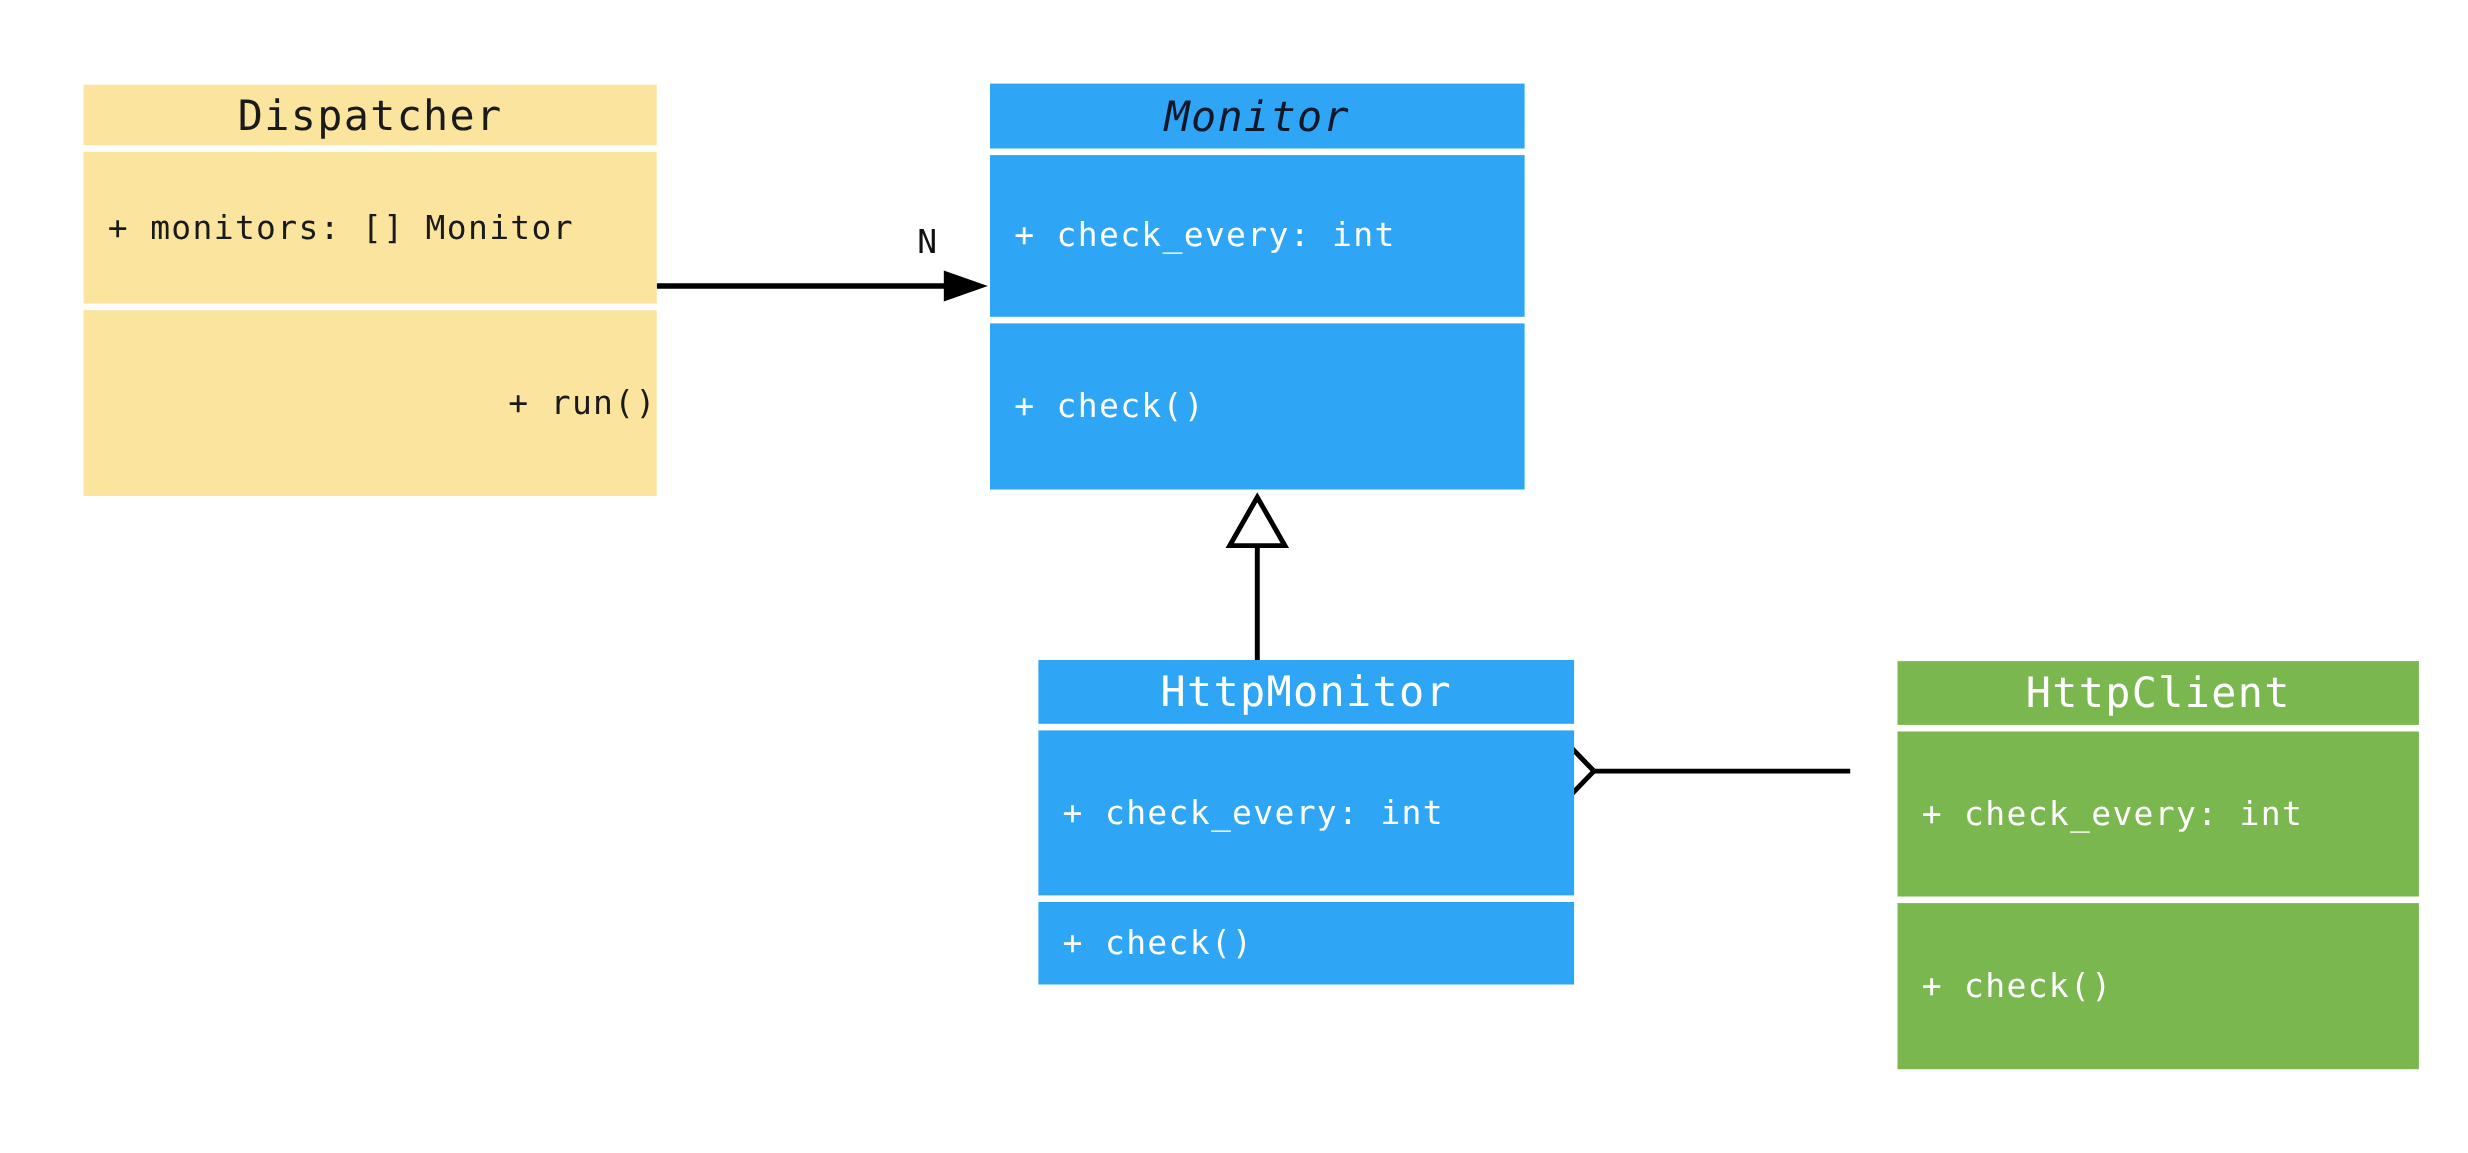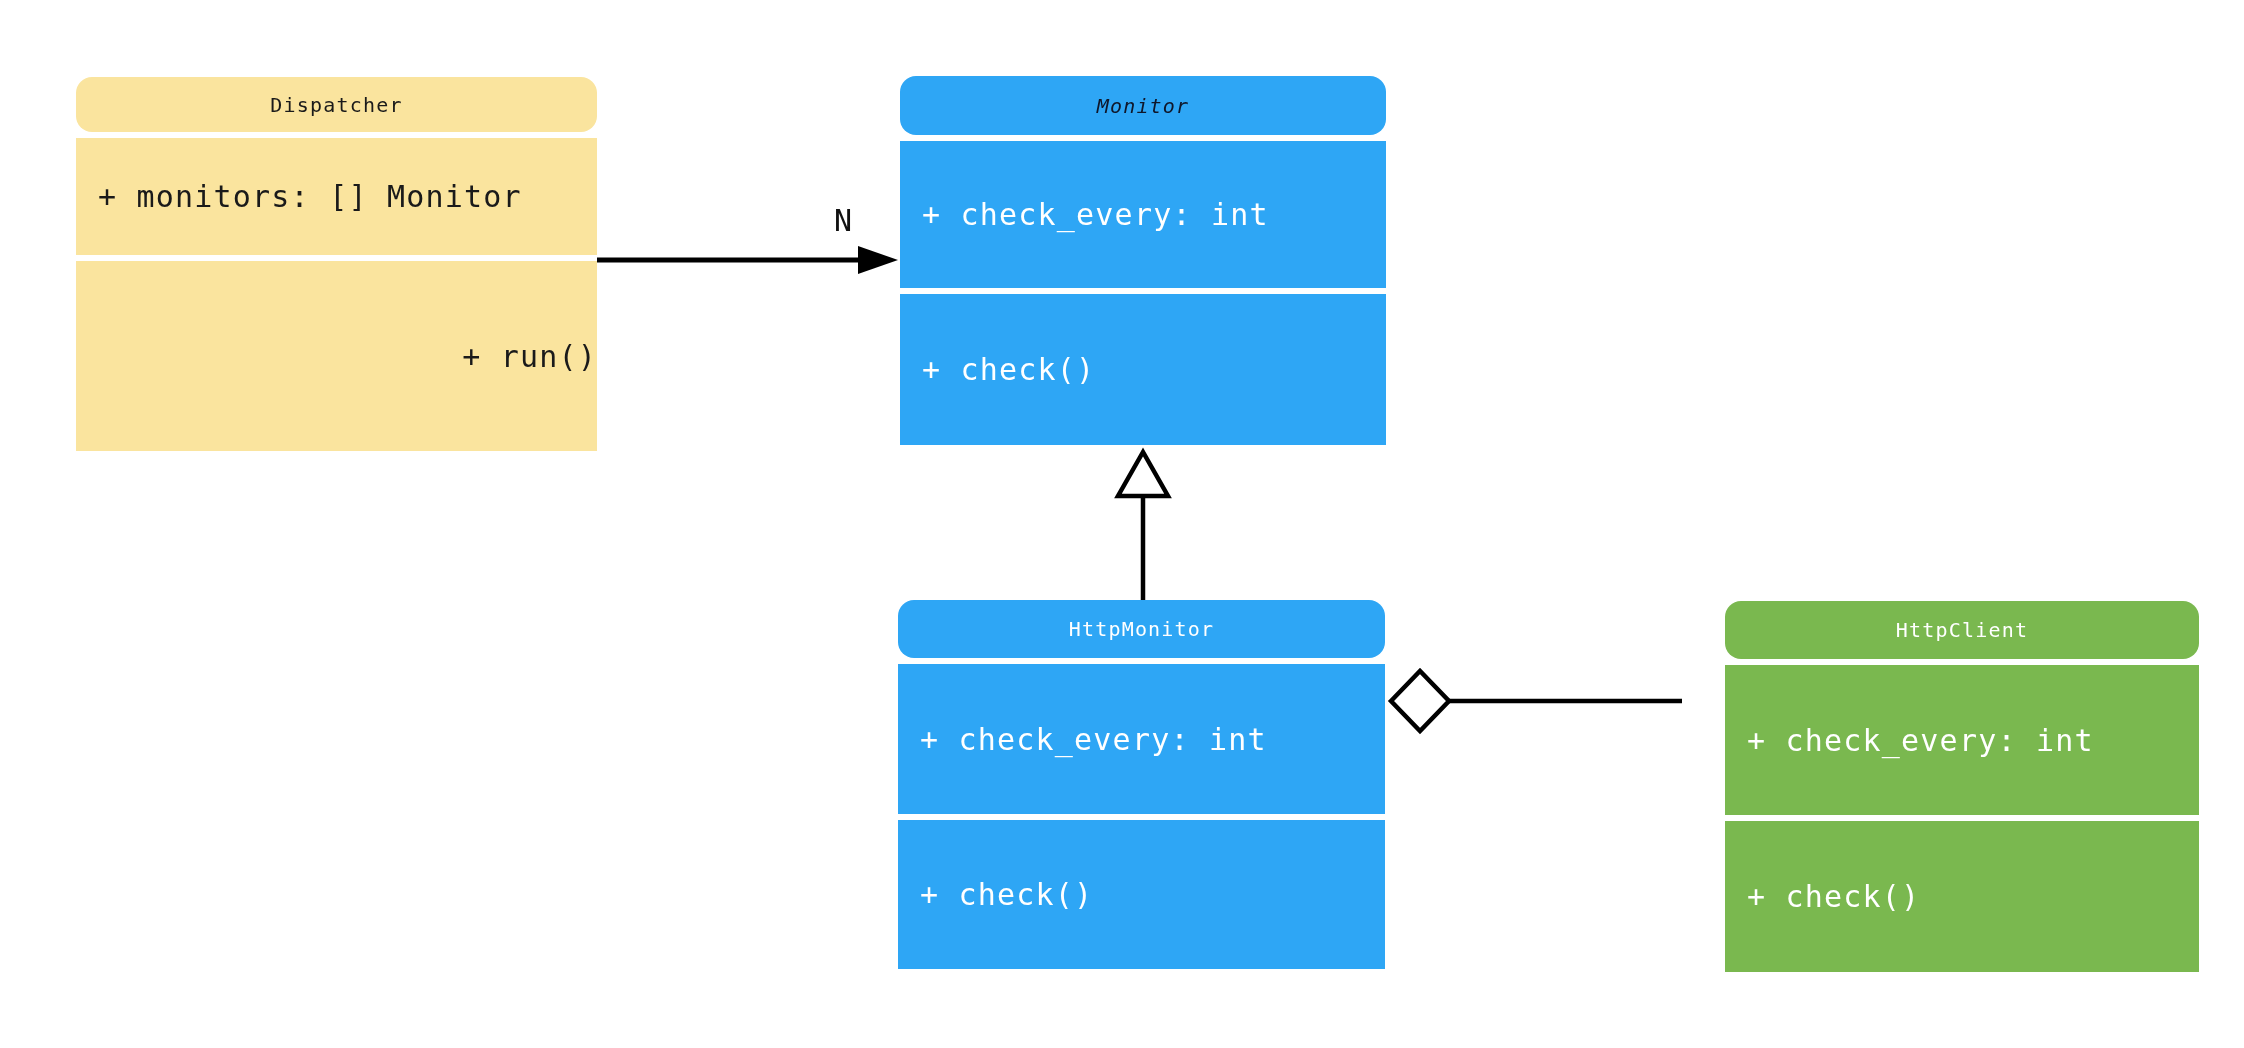--- a/index.html
+++ b/index.html
@@ -23,53 +23,52 @@
     flex-direction: column;
     gap: 6px;
   }
   .sec {
     box-sizing: border-box;
   }
   .sec.title {
     display: flex;
     align-items: center;
     justify-content: center;
-    font-size: 20px;
+    font-size: 38px;
     letter-spacing: 1.2px;
     white-space: pre;
-    border-radius: 16px;
   }
   .sec.title.abstract { font-style: italic; }
   .sec.body {
     display: flex;
     flex-direction: column;
     justify-content: center;
     padding-left: 22px;
     font-size: 30px;
     letter-spacing: 1.2px;
     white-space: pre;
   }
   .sec.body .line { line-height: 33px; }
   .light-text { color: #ffffff; }
   .dark-text  { color: #1a1a1a; }
 
   
   .cls-dispatcher { left: 76px; top: 77px; width: 521px; height: 374px; }
   .cls-dispatcher .title   { height: 55px; }
-  .cls-dispatcher .attrs   { height: 117px; }
+  .cls-dispatcher .attrs   { height: 138px; }
   .cls-dispatcher .methods { flex: 1; }
 
   
   .cls-monitor { left: 900px; top: 76px; width: 486px; height: 369px; }
   .cls-monitor .title   { height: 59px; }
   .cls-monitor .attrs   { height: 147px; }
   .cls-monitor .methods { flex: 1; }
 
   
-  .cls-httpmonitor { left: 898px; top: 600px; width: 487px; height: 369px; }
+  .cls-httpmonitor { left: 944px; top: 600px; width: 487px; height: 295px; }
   .cls-httpmonitor .title   { height: 58px; }
   .cls-httpmonitor .attrs   { height: 150px; }
   .cls-httpmonitor .methods { flex: 1; }
 
   
   .cls-httpclient { left: 1681px; top: 601px; width: 474px; height: 371px; margin-left: 44px; }
   .cls-httpclient .title   { height: 58px; }
   .cls-httpclient .attrs   { height: 150px; }
   .cls-httpclient .methods { flex: 1; }
 

